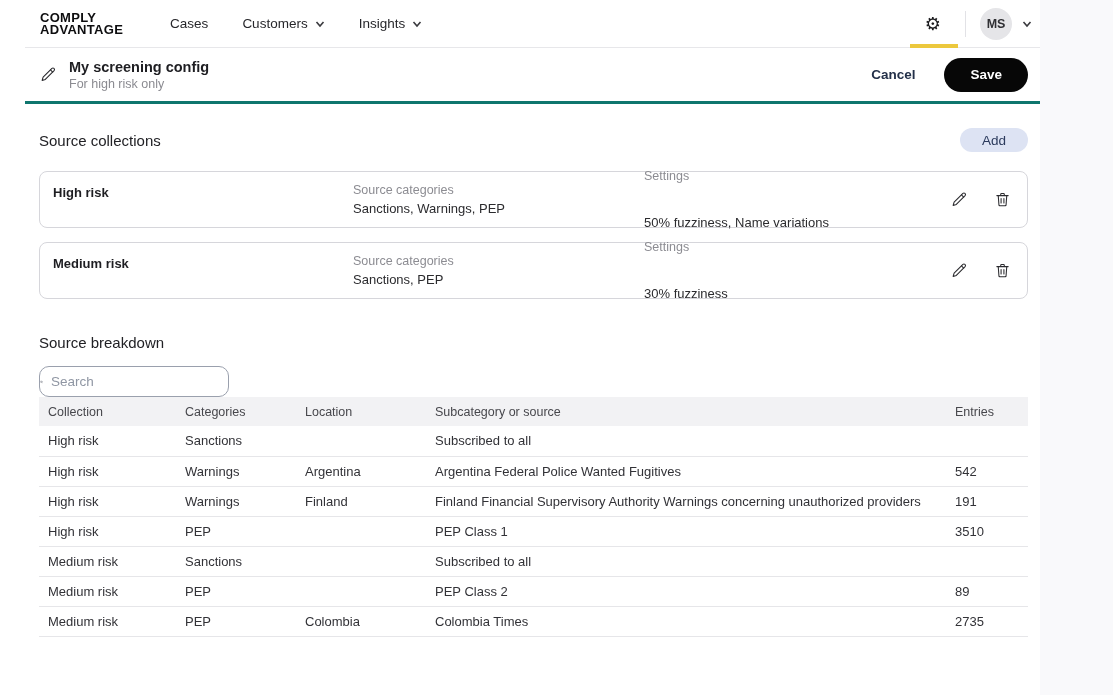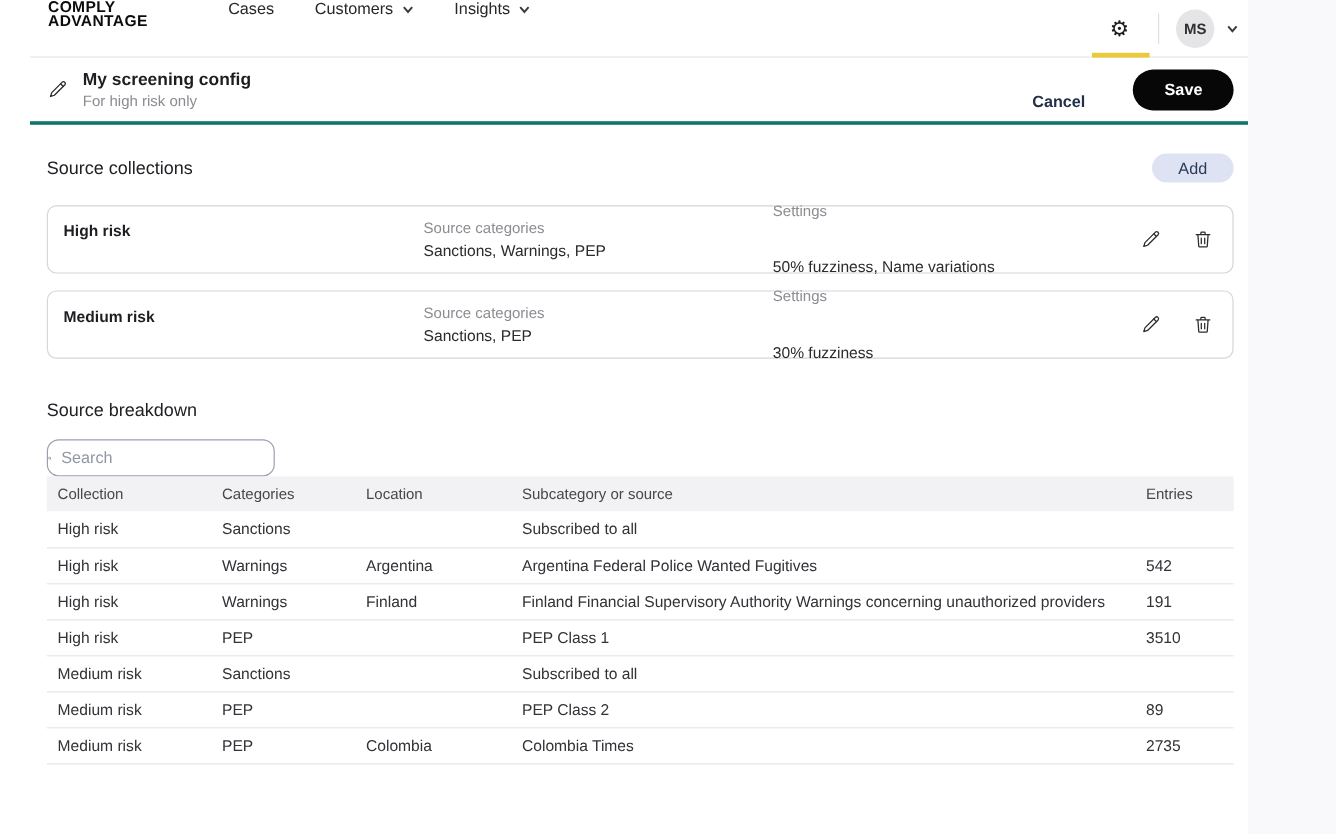--- a/index.html
+++ b/index.html
@@ -9,21 +9,21 @@
     background:#f9f9fb;
     color:#2b2b2e;
     overflow:hidden;
   }
   .app { width:1040px; min-height:695px; background:#fff; }
 
   
   .topnav {
     height:48px; margin-left:25px; width:1015px;
     border-bottom:1px solid #e7e7ea;
-    display:flex; align-items:flex-start;gap:20px;
+    display:flex; align-items:center;
   }
   .logo { margin-left:15px; font-weight:700; font-size:13px; line-height:12px; letter-spacing:0.3px; color:#0d0d0f; cursor:pointer; }
   .nav-links { display:flex; align-items:center; margin-left:47px; gap:34px; }
   .nav-item { display:flex; align-items:center; gap:7px; font-size:13.5px; color:#27272b; cursor:pointer; }
   .chev { width:10px; height:10px; stroke:#3a3a3e; stroke-width:1.6; fill:none; }
   .nav-right { margin-left:auto; display:flex; align-items:center; height:100%; }
   .gear-wrap { position:relative; height:100%; display:flex; align-items:center; padding:0 18px; cursor:pointer; }
   .gear { font-size:18px; line-height:1; color:#1c1c1f; }
   .gear-underline { position:absolute; left:3px; bottom:-1px; width:48px; height:4px; background:#ecc83d; }
   .nav-divider { width:1px; height:26px; background:#e2e2e6; margin:0 14px 0 6px; }
@@ -36,21 +36,21 @@
     height:56px; margin-left:25px; width:1015px;
     border-bottom:3px solid #0f766e;
     display:flex; align-items:center;
   }
   .pencil-lead { margin-left:15px; margin-right:12px; color:#2a2a2e; display:flex; cursor:pointer; }
   .icon-svg { width:17px; height:17px; stroke:currentColor; stroke-width:1.5; fill:none;
     stroke-linecap:round; stroke-linejoin:round; }
   .title-stack { display:flex; flex-direction:column; gap:2px; }
   .page-title { font-size:14.5px; font-weight:700; color:#1e1e22; }
   .page-subtitle { font-size:12.5px; color:#8b8b91; }
-  .header-actions { margin-left:auto; display:flex; align-items:flex-end; gap:40px; padding-right:12px; }
+  .header-actions { margin-left:auto; display:flex; align-items:center; gap:29px; padding-right:12px; }
   .cancel-link { font-size:13.5px; font-weight:700; color:#233049; cursor:pointer; }
   .save-btn { background:#070707; color:#fff; border:none; border-radius:18px;
     height:34px; padding:0 26px; font-size:13.5px; font-weight:700;
     font-family:"Liberation Sans", sans-serif; cursor:pointer; }
 
   
   .content { padding:24px 12px 0 39px; width:1040px; }
   .section-row { display:flex; align-items:center; justify-content:space-between; width:989px; }
   .section-title { font-size:15px; color:#212125; }
   .add-btn { background:#dde3f3; color:#2b3a5c; border:none; border-radius:15px;

